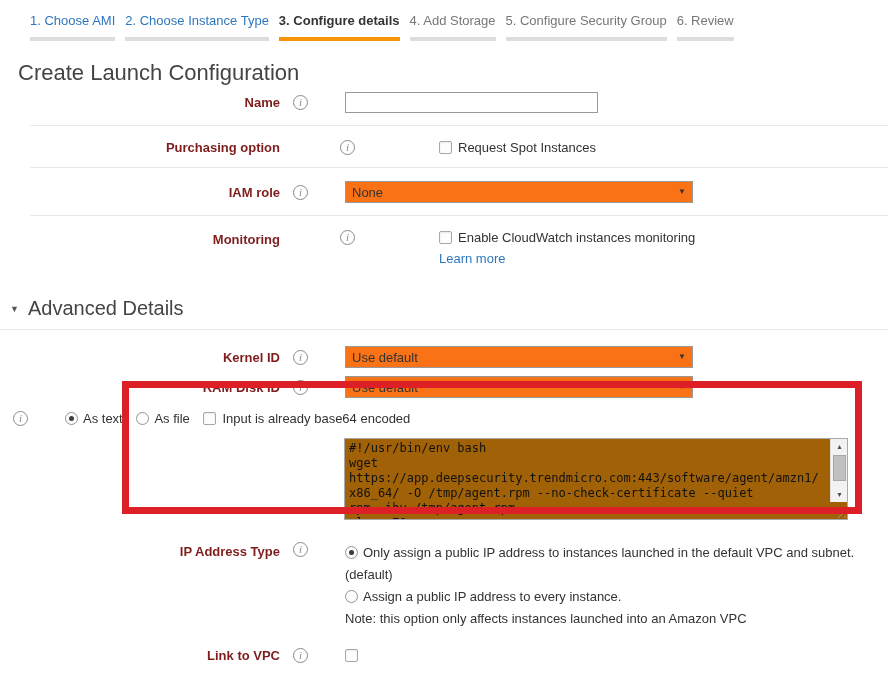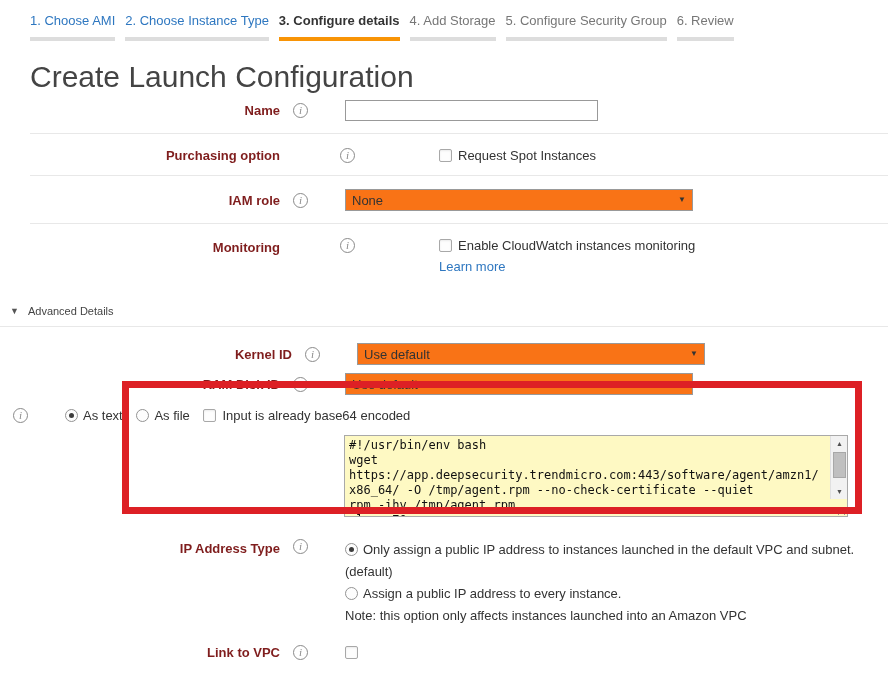--- a/index.html
+++ b/index.html
@@ -13,21 +13,21 @@
 
   
   .tabs { display: flex; gap: 10px; padding: 13px 0 0 30px; }
   .tab { padding-bottom: 9px; border-bottom: 4px solid #ddd; cursor: pointer; white-space: nowrap; }
   .tab.visited { color: #2E77C0; }
   .tab.active { color: #333; font-weight: bold; border-bottom-color: #F89406; }
   .tab.upcoming { color: #777; }
 
   
   h1.page-title {
-    margin: 19px 0 0 30px; font-size: 30px; font-weight: 400; color: #444;
+    margin: 19px 0 0 18px; font-size: 22px; font-weight: 400; color: #444;
   }
 
   
   .row { display: flex; align-items: center; }
   .row.row-top { align-items: flex-start; }
   .label-cell { width: 280px; text-align: right; font-weight: bold; color: #7f1d1d; flex: none; }
   .row.row-top .label-cell { padding-top: 2px; }
   .info-icon {
     flex: none; width: 15px; height: 15px; margin-left: 13px;
     border: 1px solid #8a8a8a; border-radius: 50%; color: #8a8a8a;
@@ -68,29 +68,29 @@
     position: absolute; right: 6px; top: 5px; font-size: 8px; color: #333;
   }
   .sel-arrow::after { content: "\25BC"; }
 
   a.link { color: #2E77C0; text-decoration: none; cursor: pointer; }
 
   
   .adv-header {
     margin: 31px 0 0 0; padding: 0 8px 9px 10px;
     border-bottom: 1px solid #e8e8e8;
-    font-size: 11px; color: #444; display: flex; align-items: center;
+    font-size: 20px; color: #444; display: flex; align-items: center;
   }
   .tri-icon { font-size: 9px; color: #555; margin-right: 9px; cursor: pointer; }
   .tri-icon::after { content: "\25BC"; }
 
   
   .textarea {
     margin: 12px 0 0 344px; width: 504px; height: 82px;
-    border: 1px solid #a9a9a9; background: #fef9c3; position: relative; overflow: hidden;
+    border: 1px solid #a9a9a9; background: #a16207; position: relative; overflow: hidden;
   }
   .ta-content {
     position: absolute; left: 0; top: 0; right: 17px; bottom: 0;
     padding: 2px 4px; overflow: hidden;
     font-family: "DejaVu Sans Mono", "Liberation Mono", monospace;
     font-size: 12px; line-height: 15px; color: #111;
   }
   .ta-line { white-space: pre; }
   .ta-scrollbar {
     position: absolute; right: 0; top: 0; width: 17px; bottom: 17px;
@@ -122,21 +122,21 @@
     position: absolute; left: 122px; top: 381px; width: 740px; height: 133px;
     border: 7px solid #DD2025; pointer-events: none;
   }
 
   
   .mt6  { margin-top: 6px; }
   .mt8  { margin-top: 8px; }
   .mt12 { margin-top: 12px; }
   .mt13 { margin-top: 13px; }
   .mt14 { margin-top: 14px; gap: 47px; }
-  .mt16 { margin-top: 16px; padding-left: 12px; }
+  .mt16 { margin-top: 16px; }
   .mt18 { margin-top: 18px; }
   .mt22 { margin-top: 22px; }
   .sub-line { margin-top: 6px; }
   .opt-gap { margin-right: 10px; }
 </style>
 </head>
 <body>
 
 <div class="tabs">
   <div class="tab visited">1. Choose AMI</div>

